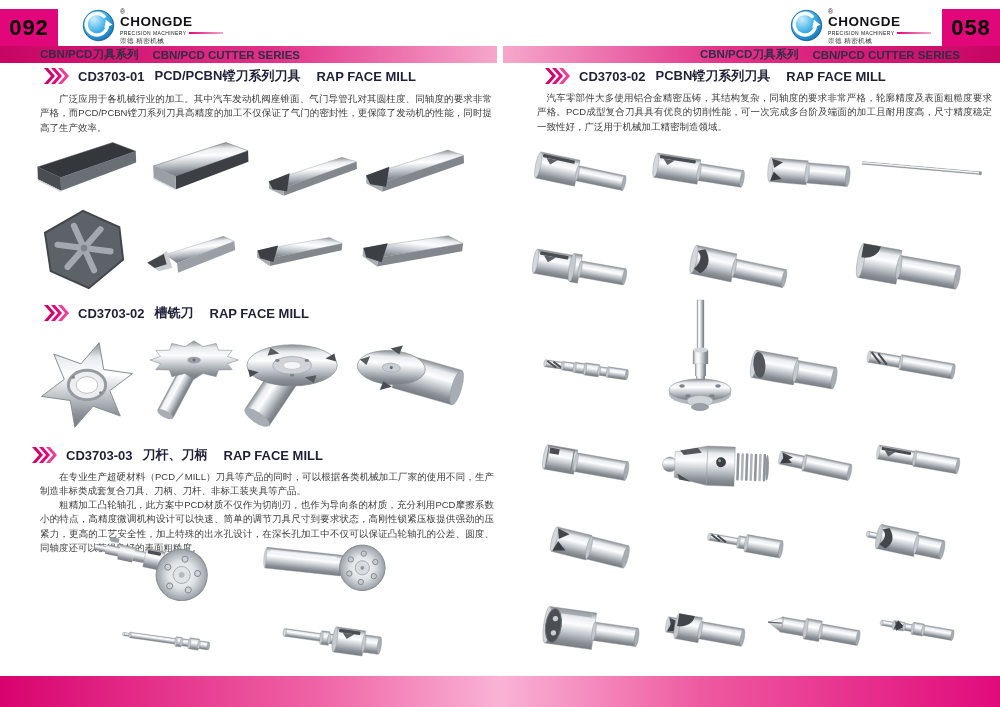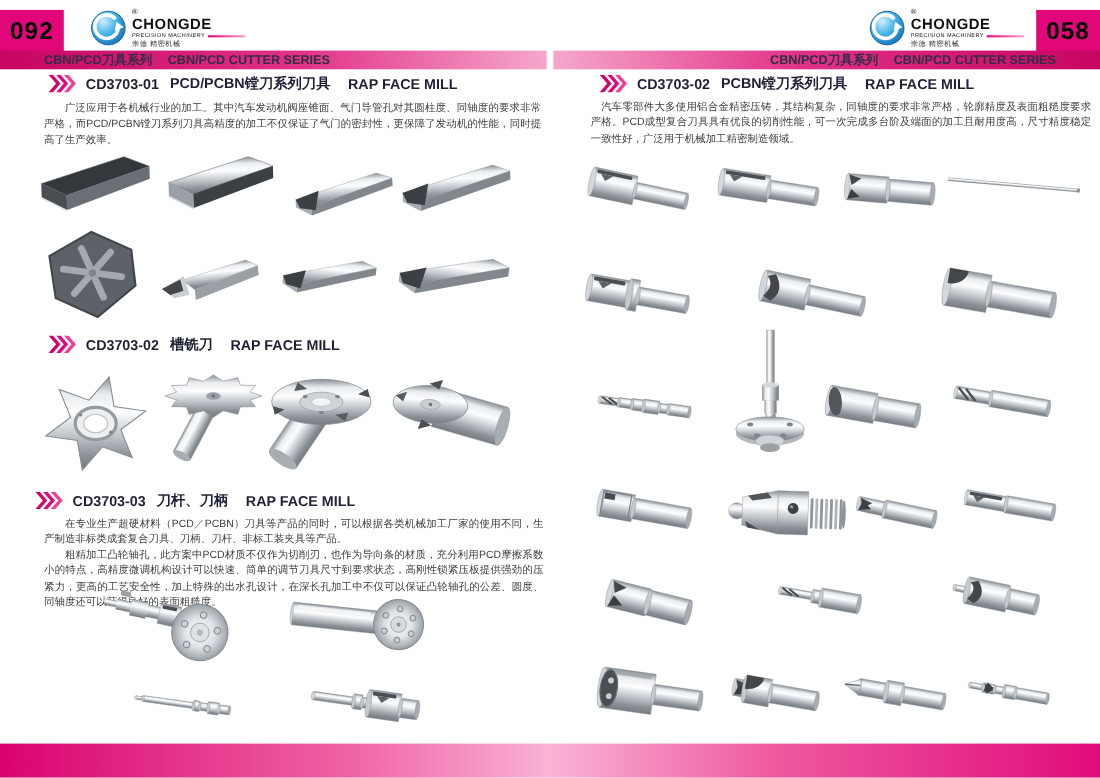--- a/index.html
+++ b/index.html
@@ -145,21 +145,21 @@
 <div class="sec-head" id="sh3">
   <svg width="26" height="16" viewBox="0 0 26 16">
     <polygon points="0,0 4,0 11,8 4,16 0,16 7,8" fill="#cf0368"></polygon>
     <polygon points="7,0 11,0 18,8 11,16 7,16 14,8" fill="#e2067b"></polygon>
     <polygon points="14,0 18,0 25,8 18,16 14,16 21,8" fill="#ee3f95"></polygon>
   </svg>
   <span class="code">CD3703-03</span>
   <span class="cn">刀杆、刀柄</span>
   <span class="en">RAP FACE MILL</span>
 </div>
-<p class="body-text" id="p3a">在专业生产超硬材料（PCD／PCBN）刀具等产品的同时，可以根据各类机械加工厂家的使用不同，生产制造非标类成套复合刀具、刀柄、刀杆、非标工装夹具等产品。</p>
+<p class="body-text" id="p3a">在专业生产超硬材料（PCD／MILL）刀具等产品的同时，可以根据各类机械加工厂家的使用不同，生产制造非标类成套复合刀具、刀柄、刀杆、非标工装夹具等产品。</p>
 <p class="body-text" id="p3b">粗精加工凸轮轴孔，此方案中PCD材质不仅作为切削刃，也作为导向条的材质，充分利用PCD摩擦系数小的特点，高精度微调机构设计可以快速、简单的调节刀具尺寸到要求状态，高刚性锁紧压板提供强劲的压紧力，更高的工艺安全性，加上特殊的出水孔设计，在深长孔加工中不仅可以保证凸轮轴孔的公差、圆度、同轴度还可以获得良好的表面粗糙度。</p>
 
 <div class="sec-head" id="sh4">
   <svg width="26" height="16" viewBox="0 0 26 16">
     <polygon points="0,0 4,0 11,8 4,16 0,16 7,8" fill="#cf0368"></polygon>
     <polygon points="7,0 11,0 18,8 11,16 7,16 14,8" fill="#e2067b"></polygon>
     <polygon points="14,0 18,0 25,8 18,16 14,16 21,8" fill="#ee3f95"></polygon>
   </svg>
   <span class="code">CD3703-02</span>
   <span class="cn">PCBN镗刀系列刀具</span>

